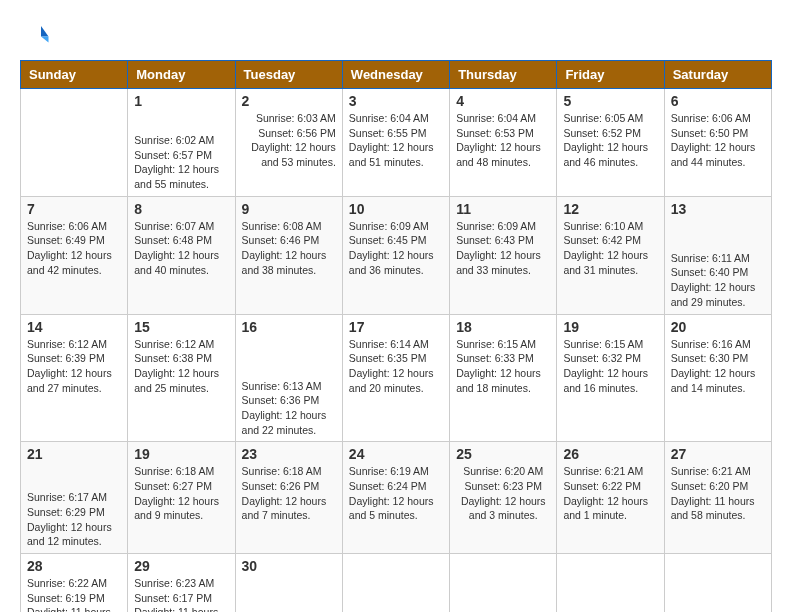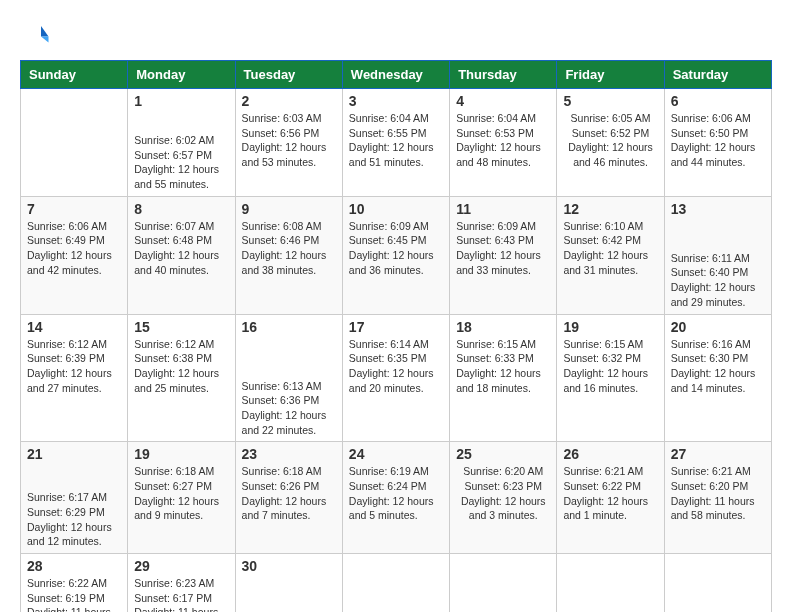--- a/index.html
+++ b/index.html
@@ -43,21 +43,21 @@
     .subtitle {
       font-size: 15px;
       color: #333;
     }
     .calendar {
       width: 100%;
       border-collapse: collapse;
       border: 1px solid #ccc;
     }
     .calendar th {
-      background-color: #15803d;
+      background-color: #a16207;
       color: #fff;
       text-align: left;
       padding: 6px 8px;
       font-size: 13px;
       border: 1px solid #1565c0;
     }
     .calendar td {
       vertical-align: top;
       padding: 4px 6px;
       border: 1px solid #ccc;
@@ -123,39 +123,39 @@
   <tr>
         <td class="empty-cell"></td>
         <td>
           <span class="day-number">1</span>
           <div class="day-info" style="white-space: pre-line; margin-top: 24px;">Sunrise: 6:02 AM
 Sunset: 6:57 PM
 Daylight: 12 hours and 55 minutes.</div>
         </td>
         <td>
           <span class="day-number">2</span>
-          <div class="day-info" style="white-space: pre-line;">Sunrise: 6:03 AM
+          <div class="day-info" style="white-space: pre-line; text-align: right;">Sunrise: 6:03 AM
 Sunset: 6:56 PM
 Daylight: 12 hours and 53 minutes.</div>
         </td>
         <td>
           <span class="day-number">3</span>
           <div class="day-info" style="white-space: pre-line;">Sunrise: 6:04 AM
 Sunset: 6:55 PM
 Daylight: 12 hours and 51 minutes.</div>
         </td>
         <td>
           <span class="day-number">4</span>
           <div class="day-info" style="white-space: pre-line;">Sunrise: 6:04 AM
 Sunset: 6:53 PM
 Daylight: 12 hours and 48 minutes.</div>
         </td>
         <td>
           <span class="day-number">5</span>
-          <div class="day-info" style="white-space: pre-line; text-align: center;">Sunrise: 6:05 AM
+          <div class="day-info" style="white-space: pre-line;">Sunrise: 6:05 AM
 Sunset: 6:52 PM
 Daylight: 12 hours and 46 minutes.</div>
         </td>
         <td>
           <span class="day-number">6</span>
           <div class="day-info" style="white-space: pre-line;">Sunrise: 6:06 AM
 Sunset: 6:50 PM
 Daylight: 12 hours and 44 minutes.</div>
         </td>
       </tr>

